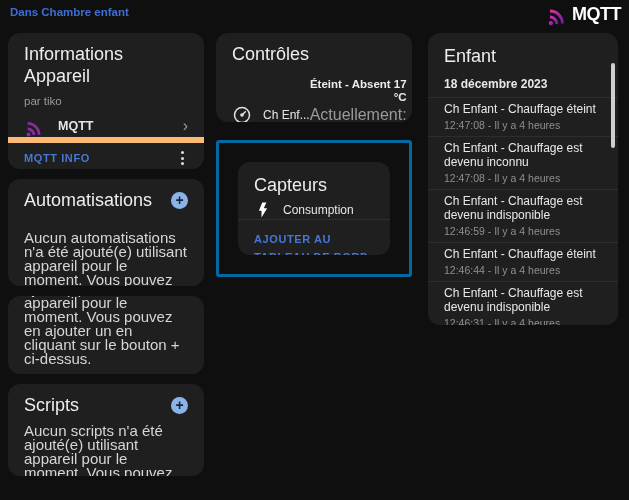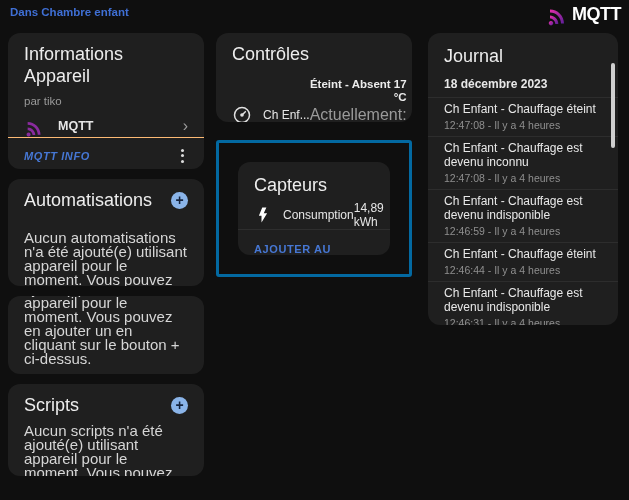--- a/index.html
+++ b/index.html
@@ -22,22 +22,22 @@
   .card { background:#1f1f1f; border-radius:12px; overflow:hidden; display:flex; flex-direction:column; }
   .card-title { font-size:18px; font-weight:400; color:#ededed; line-height:22px; }
 
   
   .info-card { height:136px; padding-top:10px; }
   .info-pad { padding:0 16px; }
   .manufacturer { font-size:11.5px; color:#9a9a9a; margin-top:8px; }
   .integration-row { display:flex; align-items:center; margin-top:8px; padding:0 16px; height:30px; cursor:pointer; }
   .integration-name { font-size:12.5px; font-weight:700; color:#e6e6e6; margin-left:12px; }
   .chevron { margin-left:auto; color:#9a9a9a; font-size:16px; line-height:16px; }
-  .card-footer { margin-top:auto; border-top:1px solid #fdba74; display:flex; align-items:center;
-                 justify-content:space-between; padding:0 16px; min-height:36px;font-style:italic; }
+  .card-footer { margin-top:auto; border-top:6px solid #fdba74; display:flex; align-items:center;
+                 justify-content:space-between; padding:0 16px; min-height:36px; }
   .text-btn { color:#4677d4; font-size:11px; font-weight:700; letter-spacing:0.6px; cursor:pointer; }
   .dots { display:flex; flex-direction:column; gap:2.5px; cursor:pointer; padding:4px; }
   .dots i { width:3px; height:3px; border-radius:50%; background:#dcdcdc; display:block; }
 
   
   .empty-card { padding:10px 16px 8px; }
   .empty-head { display:flex; align-items:center; justify-content:space-between; }
   .plus-btn { width:17px; height:17px; border-radius:50%; background:#8ab4e8; color:#14233d;
               font-size:14px; font-weight:700; line-height:16px; text-align:center; cursor:pointer; }
   .empty-text { margin-top:8px; font-size:15px; line-height:14px; color:#d6d6d6; }
@@ -173,33 +173,32 @@
         <div class="info-pad">
           <div class="card-title">Capteurs</div>
         </div>
         <div class="entity-row">
           <span>
             <svg width="18" height="18" viewBox="0 0 24 24" fill="#ffffff">
               <path d="M11 2 6.5 13H10v9l7.5-12.5H13L16.5 2z"></path>
             </svg>
           </span>
           <span class="entity-name">Consumption</span>
-          <span class="sensor-value">14,89 kWh</span>
         </div>
         <div class="btn-footer">
           <span class="text-btn">AJOUTER AU TABLEAU DE BORD</span>
         </div>
       </div>
     </div>
   </div>
 
   <div class="col col3">
     <div class="card journal-card">
       <div class="journal-pad">
-        <div class="card-title">Journal</div>
+        <div class="card-title">Enfant</div>
         <div class="date-header">18 décembre 2023</div>
       </div>
       <div class="log-list">
 
           <div class="log-entry">
             <div class="log-name">Ch Enfant - Chauffage éteint</div>
             <div class="log-time">12:47:08 - Il y a 4 heures</div>
           </div>
 
           <div class="log-entry">

